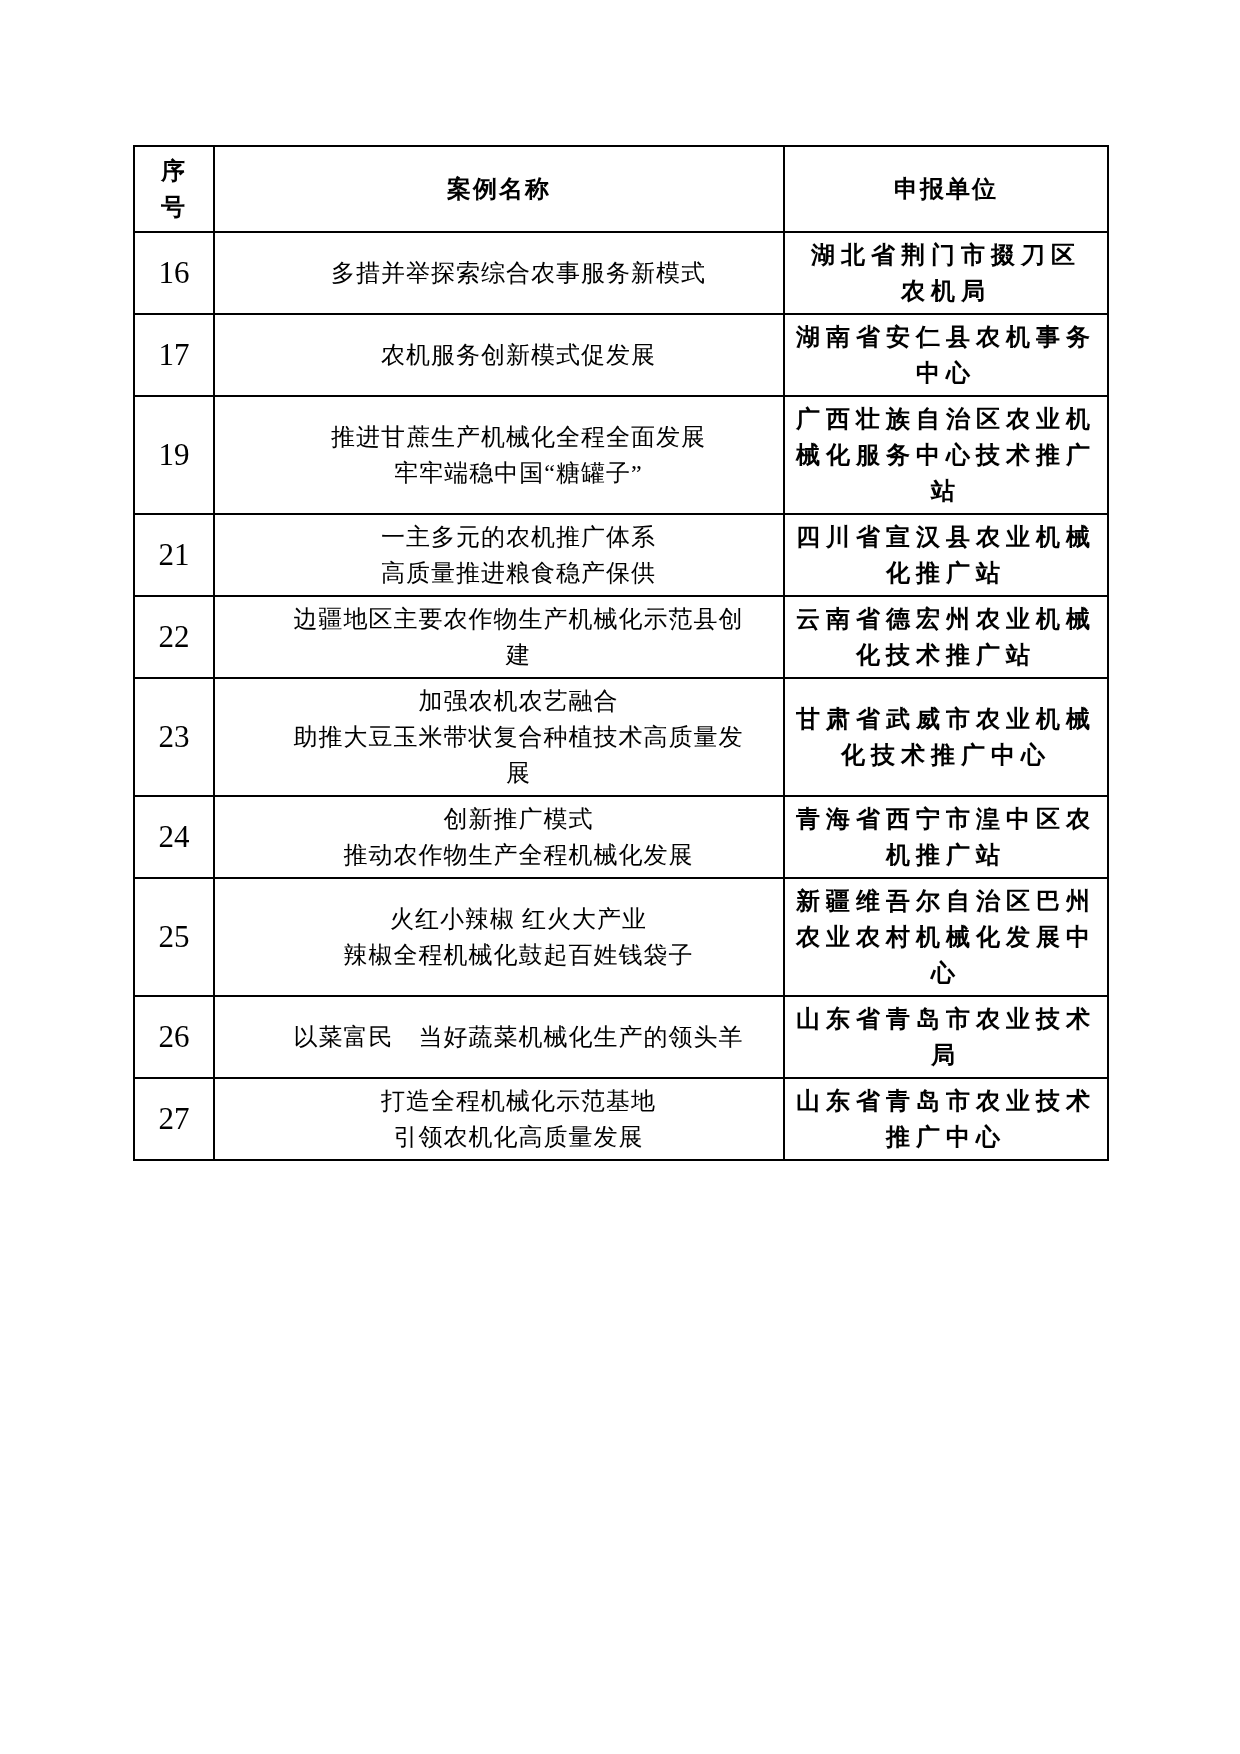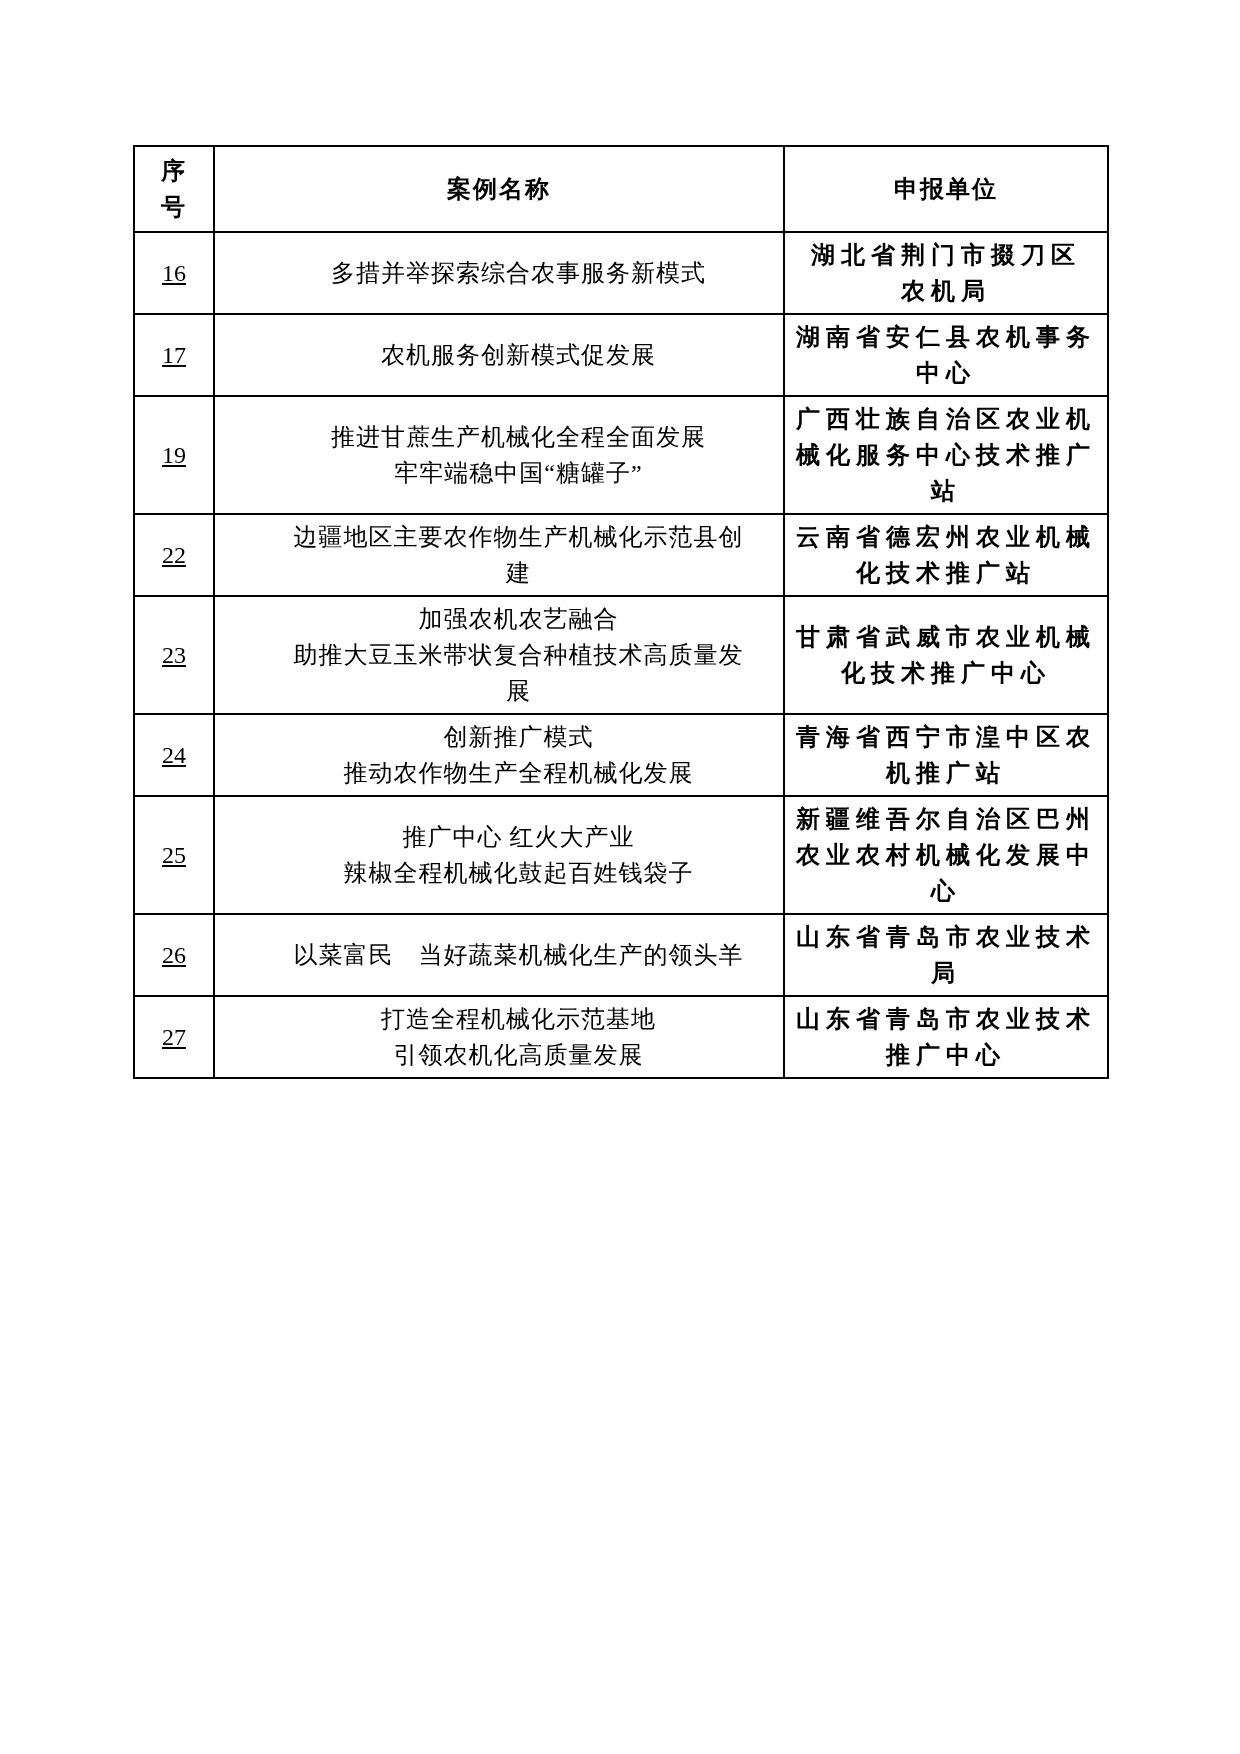--- a/index.html
+++ b/index.html
@@ -43,23 +43,22 @@
     line-height: 36px;
     font-weight: normal;
   }
   .case-table th {
     font-weight: bold;
     height: 76px;
     letter-spacing: 2px;
   }
   .case-table td { height: 72px; }
   .case-table td.col-index {
-    font-size: 24px;
+    font-size: 31px;
     letter-spacing: 0;
-    text-decoration: underline;
   }
   .case-table td.col-case {
     letter-spacing: 1px;
     padding-left: 45px;
   }
   .case-table td.col-unit {
     letter-spacing: 6px;
     font-weight: bold;
   }
 </style>
@@ -96,20 +95,27 @@
         </tr>
         <tr>
           <td class="col-index">19</td>
           <td class="col-case">推进甘蔗生产机械化全程全面发展
 牢牢端稳中国“糖罐子”</td>
           <td class="col-unit">广西壮族自治区农业机
 械化服务中心技术推广
 站</td>
         </tr>
         <tr>
+          <td class="col-index">21</td>
+          <td class="col-case">一主多元的农机推广体系
+高质量推进粮食稳产保供</td>
+          <td class="col-unit">四川省宣汉县农业机械
+化推广站</td>
+        </tr>
+        <tr>
           <td class="col-index">22</td>
           <td class="col-case">边疆地区主要农作物生产机械化示范县创
 建</td>
           <td class="col-unit">云南省德宏州农业机械
 化技术推广站</td>
         </tr>
         <tr>
           <td class="col-index">23</td>
           <td class="col-case">加强农机农艺融合
 助推大豆玉米带状复合种植技术高质量发
@@ -119,21 +125,21 @@
         </tr>
         <tr>
           <td class="col-index">24</td>
           <td class="col-case">创新推广模式
 推动农作物生产全程机械化发展</td>
           <td class="col-unit">青海省西宁市湟中区农
 机推广站</td>
         </tr>
         <tr>
           <td class="col-index">25</td>
-          <td class="col-case">推广中心 红火大产业
+          <td class="col-case">火红小辣椒 红火大产业
 辣椒全程机械化鼓起百姓钱袋子</td>
           <td class="col-unit">新疆维吾尔自治区巴州
 农业农村机械化发展中
 心</td>
         </tr>
         <tr>
           <td class="col-index">26</td>
           <td class="col-case">以菜富民　当好蔬菜机械化生产的领头羊</td>
           <td class="col-unit">山东省青岛市农业技术
 局</td>

